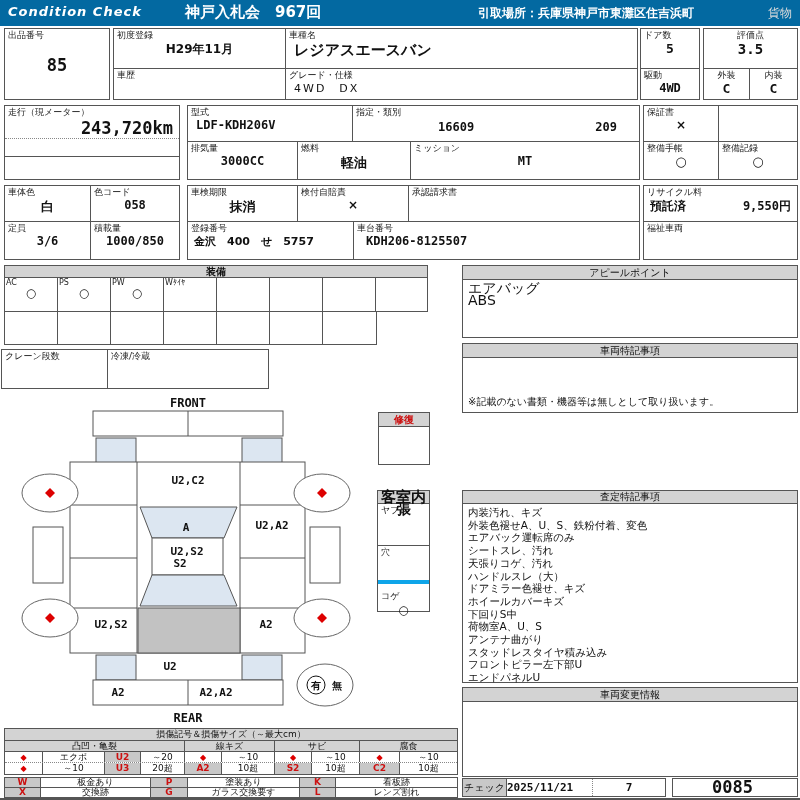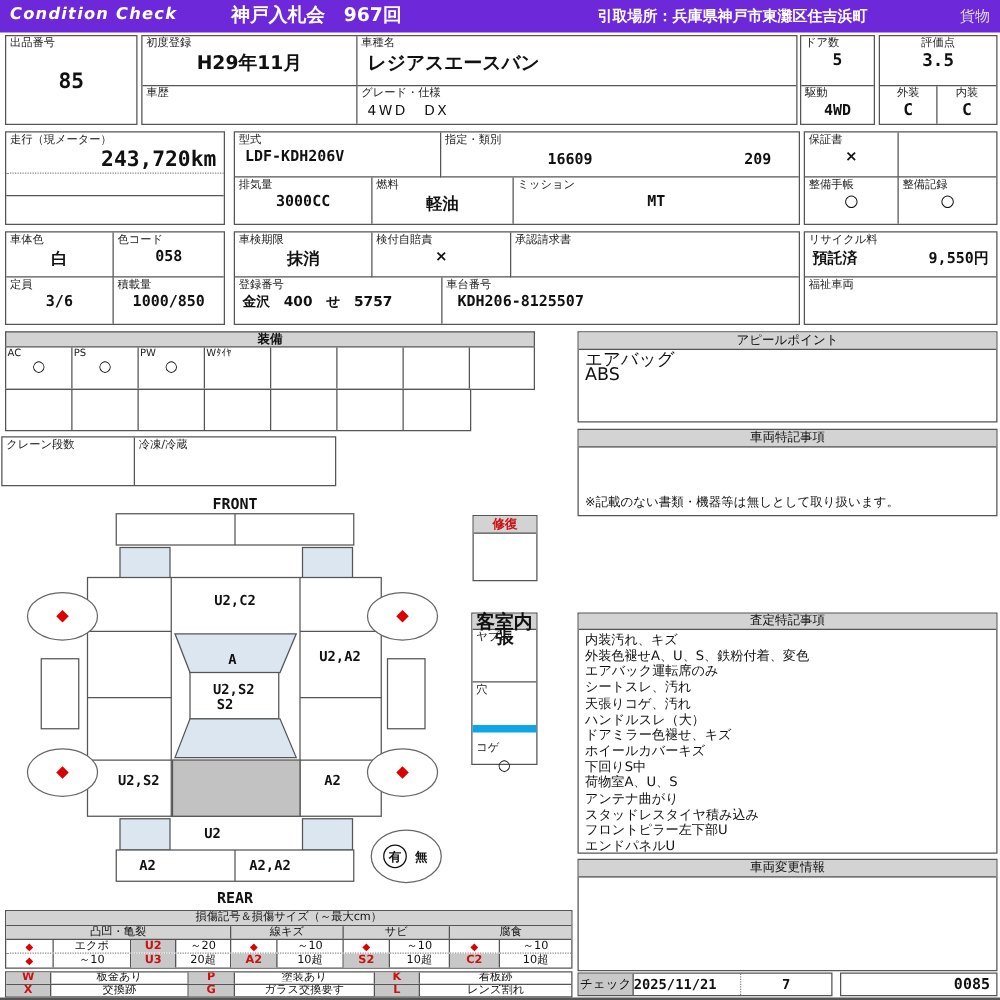--- a/index.html
+++ b/index.html
@@ -12,21 +12,21 @@
   .abs { position: absolute; }
   .b { position: absolute; border: 1px solid #555; background: #fff; }
   .lb { font-size: 9px; line-height: 10px; padding: 1px 3px; white-space: nowrap; color:#222; }
   .mono { font-family: "DejaVu Sans Mono", "Liberation Mono", monospace; }
   .vc { text-align: center; font-weight: bold; }
   .br { border-right: 1px solid #555; }
   .bb { border-bottom: 1px solid #555; }
   .gh { background: #d3d3d3; border-bottom: 1px solid #555; text-align: center;
         font-size: 10px; line-height: 13px; font-weight: bold; }
   .redtx { color: #cc1111; }
-  .hdr { position:absolute; left:0; top:0; width:800px; height:26px; background:#6d28d9; color:#fff; }
+  .hdr { position:absolute; left:0; top:0; width:800px; height:26px; background:#0369a1; color:#fff; }
   .hdr span { position:absolute; white-space:nowrap; }
   .cellflex { display:flex; height:100%; }
   .lgc { border-right:1px solid #555; text-align:center; font-size:9px; line-height:11px; overflow:hidden; white-space:nowrap; }
   .codebg { background:#c8c8c8; color:#cc1111; font-weight:bold; }
   .dia { color:#dd0000; font-size:8px; line-height:11px; }
   svg text { font-family:"DejaVu Sans Mono","Liberation Mono",monospace; font-weight:bold; fill:#111; }
 </style>
 </head>
 <body>
 
@@ -40,21 +40,21 @@
   </div>
 
   <div class="b" style="left:4px;top:28px;width:106px;height:72px">
     <div class="lb">出品番号</div>
     <div class="vc mono" style="font-size:17px;margin-top:14px">85</div>
   </div>
 
   <div class="b" style="left:113px;top:28px;width:525px;height:72px">
     <div class="abs br bb" style="left:0;top:0;width:172px;height:40px">
       <div class="lb">初度登録</div>
-      <div class="vc" style="font-size:15px">H29年11月</div>
+      <div class="vc" style="font-size:12px">H29年11月</div>
     </div>
     <div class="abs bb" style="left:172px;top:0;right:0;height:40px">
       <div class="lb">車種名</div>
       <div style="font-size:15px;font-weight:bold;padding-left:8px">レジアスエースバン</div>
     </div>
     <div class="abs br" style="left:0;top:40px;width:172px;bottom:0">
       <div class="lb">車歴</div>
     </div>
     <div class="abs" style="left:172px;top:40px;right:0;bottom:0">
       <div class="lb">グレード・仕様</div>
@@ -305,21 +305,21 @@
   </div>
 
   <div class="b" style="left:377px;top:490px;width:53px;height:122px">
     <div class="gh" style="height:13px;line-height:12px;font-size:15px;font-weight:bold">客室内張</div>
     <div style="height:41px">
       <div class="lb">ヤブレ</div>
     </div>
     <div style="height:35px;border-top:1px solid #555">
       <div class="lb">穴</div>
     </div>
-    <div style="height:31px;border-top:6px solid #0ea5e9">
+    <div style="height:31px;border-top:4px solid #0ea5e9">
       <div class="lb" style="display:inline-block">コゲ</div>
       <div style="text-align:center;font-size:12px;font-weight:bold">○</div>
     </div>
   </div>
 
   <div class="b" style="left:462px;top:265px;width:336px;height:73px">
     <div class="gh" style="height:14px;font-weight:normal">アピールポイント</div>
     <div style="padding:2px 5px;font-size:14px;line-height:12px">
       <div>エアバッグ</div>
       <div>ABS</div>
@@ -410,17 +410,17 @@
   </div>
 
   <div class="b" style="left:462px;top:778px;width:204px;height:19px">
     <div class="cellflex">
       <div style="width:44px;background:#c8c8c8;border-right:1px solid #555;font-size:10px;line-height:17px;text-align:center">チェック</div>
       <div class="mono" style="width:86px;border-right:1px dotted #888;font-size:11px;font-weight:bold;line-height:17px;">2025/11/21</div>
       <div class="mono" style="flex:1;font-size:11px;font-weight:bold;line-height:17px;text-align:center">7</div>
     </div>
   </div>
   <div class="b" style="left:672px;top:778px;width:126px;height:19px">
-    <div class="mono" style="font-size:12px;font-weight:bold;line-height:17px;text-align:right;padding-right:5px">0085</div>
+    <div class="mono" style="font-size:17px;font-weight:bold;line-height:17px;text-align:center;padding-right:5px">0085</div>
   </div>
 
   <div class="abs" style="left:0;top:798px;width:800px;height:2px;background:#555"></div>
 </div>
 
 </body></html>

